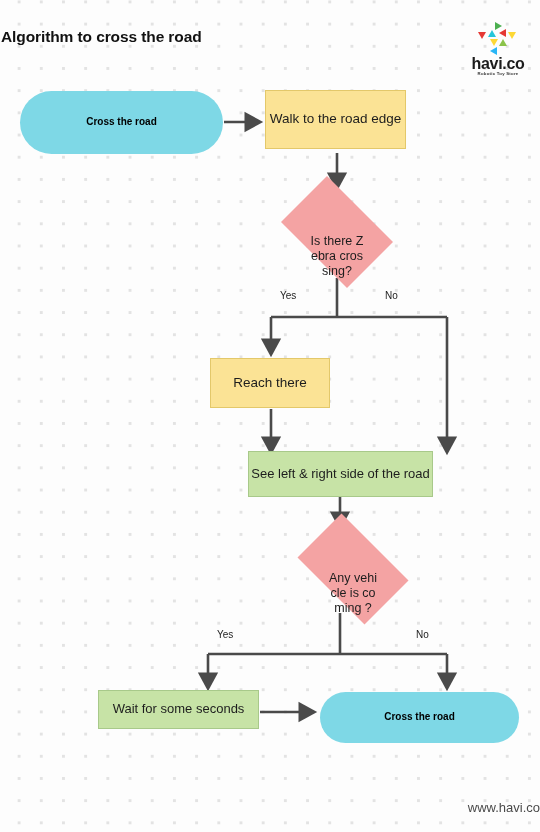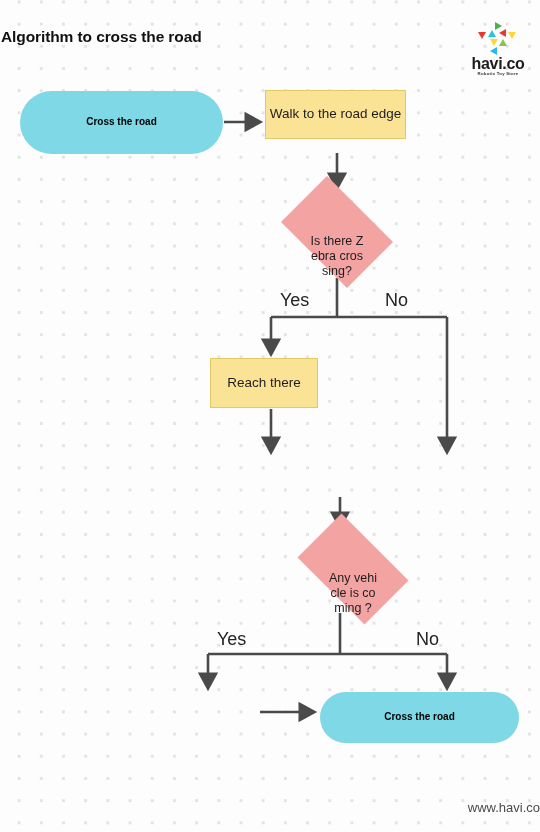--- a/index.html
+++ b/index.html
@@ -130,21 +130,21 @@
   .decision-label span {
     display: block;
     width: 54px;
     word-break: break-all;
     margin-top: 48px;
   }
 
   
   .branch-label {
     position: absolute;
-    font-size: 18px;
+    font-size: 10px;
     color: #232323;
     white-space: nowrap;
   }
 
   
   #wires {
     position: absolute;
     left: 0;
     top: 0;
     width: 540px;
@@ -205,49 +205,55 @@
       <path d="M447,654 L447,686" marker-end="url(#ah)"></path>
 
       <path d="M260,712 L312,712" marker-end="url(#ah)"></path>
     </g>
   </svg>
 
   <div class="node terminator" style="left:20px; top:91px; width:203px; height:63px;">
     <span>Cross the road</span>
   </div>
 
-  <div class="node process-yellow" style="left:265px; top:90px; width:141px; height:49px;">
+  <div class="node process-yellow" style="left:265px; top:90px; width:141px; height:59px;">
     <span>Walk to the road edge</span>
   </div>
 
   <div class="decision-wrap" style="left:271px; top:186px; width:132px; height:92px;">
     <div class="decision-shape"></div>
     <div class="decision-label">
       <span>Is there Zebra crossing?</span>
     </div>
   </div>
 
   <div class="branch-label" style="left:280px; top:290px;">Yes</div>
   <div class="branch-label" style="left:385px; top:290px;">No</div>
 
-  <div class="node process-yellow" style="left:210px; top:358px; width:108px; height:50px;">
+  <div class="node process-yellow" style="left:210px; top:358px; width:120px; height:50px;">
     <span>Reach there</span>
   </div>
 
+  <div class="node process-green" style="left:248px; top:451px; width:185px; height:46px;">
+    <span>See left &amp; right side of the road</span>
+  </div>
 
   <div class="decision-wrap" style="left:286px; top:525px; width:134px; height:88px;">
     <div class="decision-shape"></div>
     <div class="decision-label">
       <span>Any vehicle is coming ?</span>
     </div>
   </div>
 
   <div class="branch-label" style="left:217px; top:629px;">Yes</div>
   <div class="branch-label" style="left:416px; top:629px;">No</div>
 
+  <div class="node process-green" style="left:98px; top:690px; width:161px; height:39px;">
+    <span>Wait for some seconds</span>
+  </div>
 
   <div class="node terminator" style="left:320px; top:692px; width:199px; height:51px;">
     <span>Cross the road</span>
   </div>
 
   <div id="footer">www.havi.co</div>
 
 </div>
 
 </body></html>

